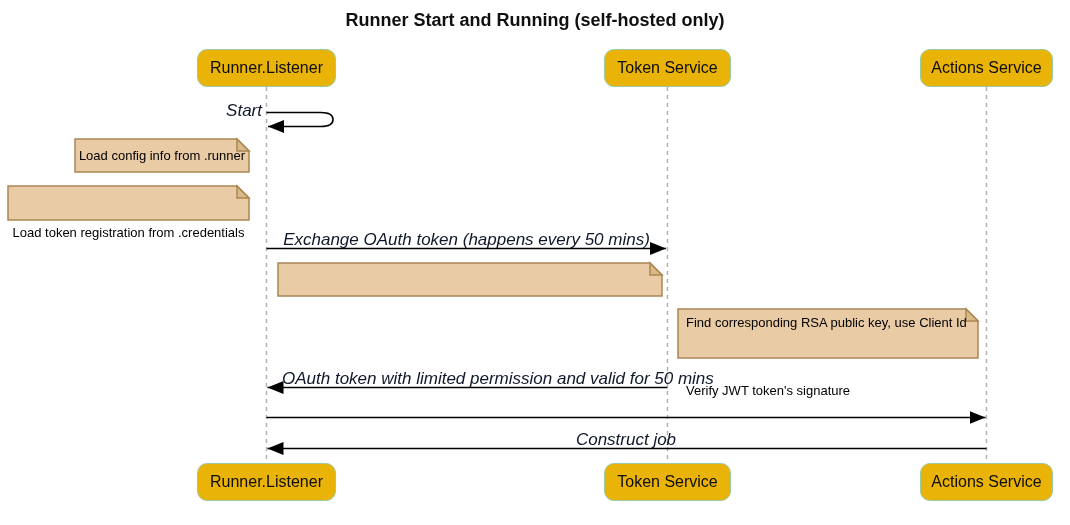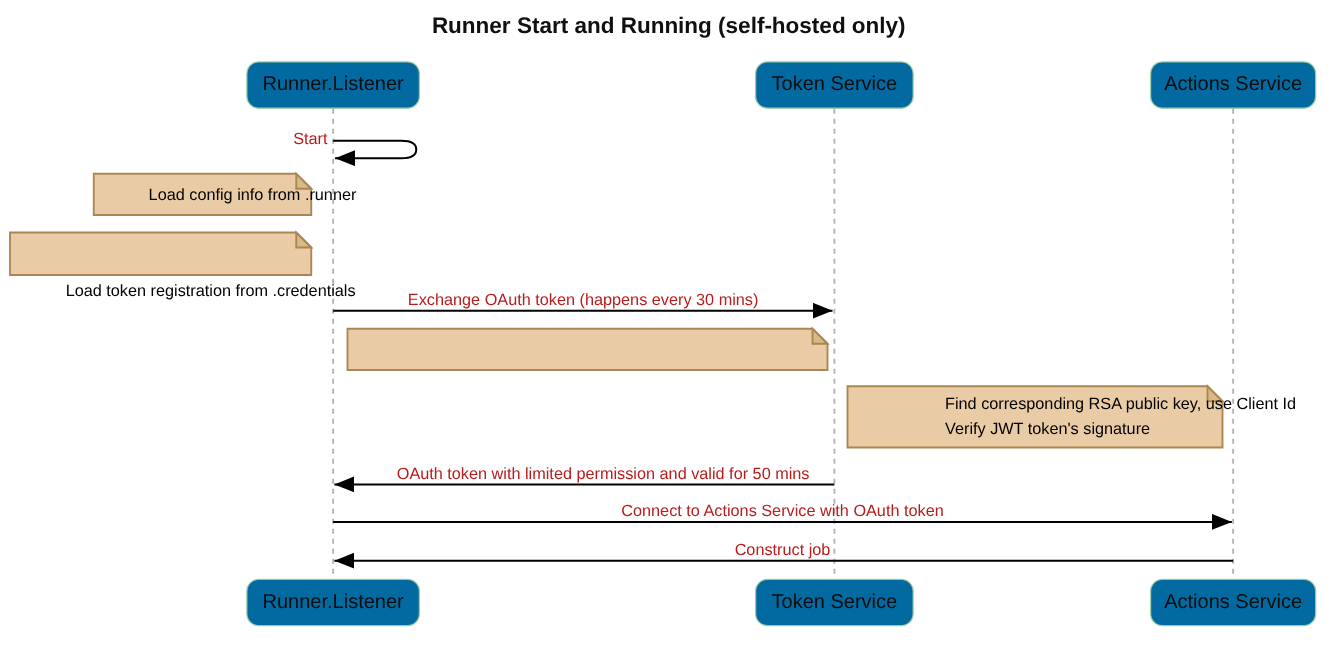--- a/index.html
+++ b/index.html
@@ -11,35 +11,34 @@
     color:#000000;
     overflow:hidden;
   }
   #diagram-svg{position:absolute;left:0;top:0;width:1070px;height:525px;}
   .title{
     position:absolute;left:0;top:10px;width:1070px;
     text-align:center;font-size:18px;font-weight:bold;color:#101010;
   }
   .participant{
     position:absolute;height:38px;box-sizing:border-box;
-    background:#0369a1;border:1px solid #9acaa0;border-radius:10px;
+    background:#eab308;border:1px solid #9acaa0;border-radius:10px;
     display:flex;align-items:center;justify-content:center;
     font-size:16px;color:#0d0d0d;white-space:nowrap;
   }
   .msg-label{
-    position:absolute;font-size:13px;height:16px;line-height:16px;
-    white-space:nowrap;color:#b91c1c;
+    position:absolute;font-size:17px;height:16px;line-height:16px;
+    white-space:nowrap;color:#0f172a;font-style:italic;
   }
   .center{text-align:center;}
   .right{text-align:right;}
   .note-text{
     position:absolute;font-size:13px;color:#000;
     display:flex;align-items:center;justify-content:center;
     white-space:nowrap;
-    padding-left:40px;
   }
   .note-text.multiline{
     justify-content:flex-start;align-items:flex-start;
     flex-direction:column;white-space:nowrap;line-height:20px;
   }
   .note-line{display:block;}
 </style>
 </head>
 <body>
 
@@ -98,31 +97,30 @@
   </div>
   <div class="participant" style="left:604px;top:463px;width:127px;">
     <span>Token Service</span>
   </div>
   <div class="participant" style="left:920px;top:463px;width:133px;">
     <span>Actions Service</span>
   </div>
 
   <div class="msg-label right" style="left:200px;top:103px;width:62px;">Start</div>
 
-  <div class="msg-label center" style="left:266px;top:232px;width:401px;">Exchange OAuth token (happens every 30 mins)</div>
+  <div class="msg-label center" style="left:266px;top:232px;width:401px;">Exchange OAuth token (happens every 50 mins)</div>
 
   <div class="msg-label center" style="left:282px;top:371px;width:401px;">OAuth token with limited permission and valid for 50 mins</div>
 
-  <div class="msg-label center" style="left:266px;top:401px;width:720px;">Connect to Actions Service with OAuth token</div>
 
   <div class="msg-label center" style="left:266px;top:432px;width:720px;">Construct job</div>
 
   <div class="note-text" style="left:75px;top:139px;width:174px;height:33px;">Load config info from .runner</div>
 
   <div class="note-text" style="left:8px;top:186px;width:241px;height:34px;margin-top:29px;">Load token registration from .credentials</div>
 
 
-  <div class="note-text multiline" style="left:716px;top:313px;width:292px;height:45px;">
+  <div class="note-text multiline" style="left:686px;top:313px;width:292px;height:45px;gap:48px;">
     <span class="note-line">Find corresponding RSA public key, use Client Id</span>
     <span class="note-line">Verify JWT token's signature</span>
   </div>
 
 </div>
 
 </body></html>

